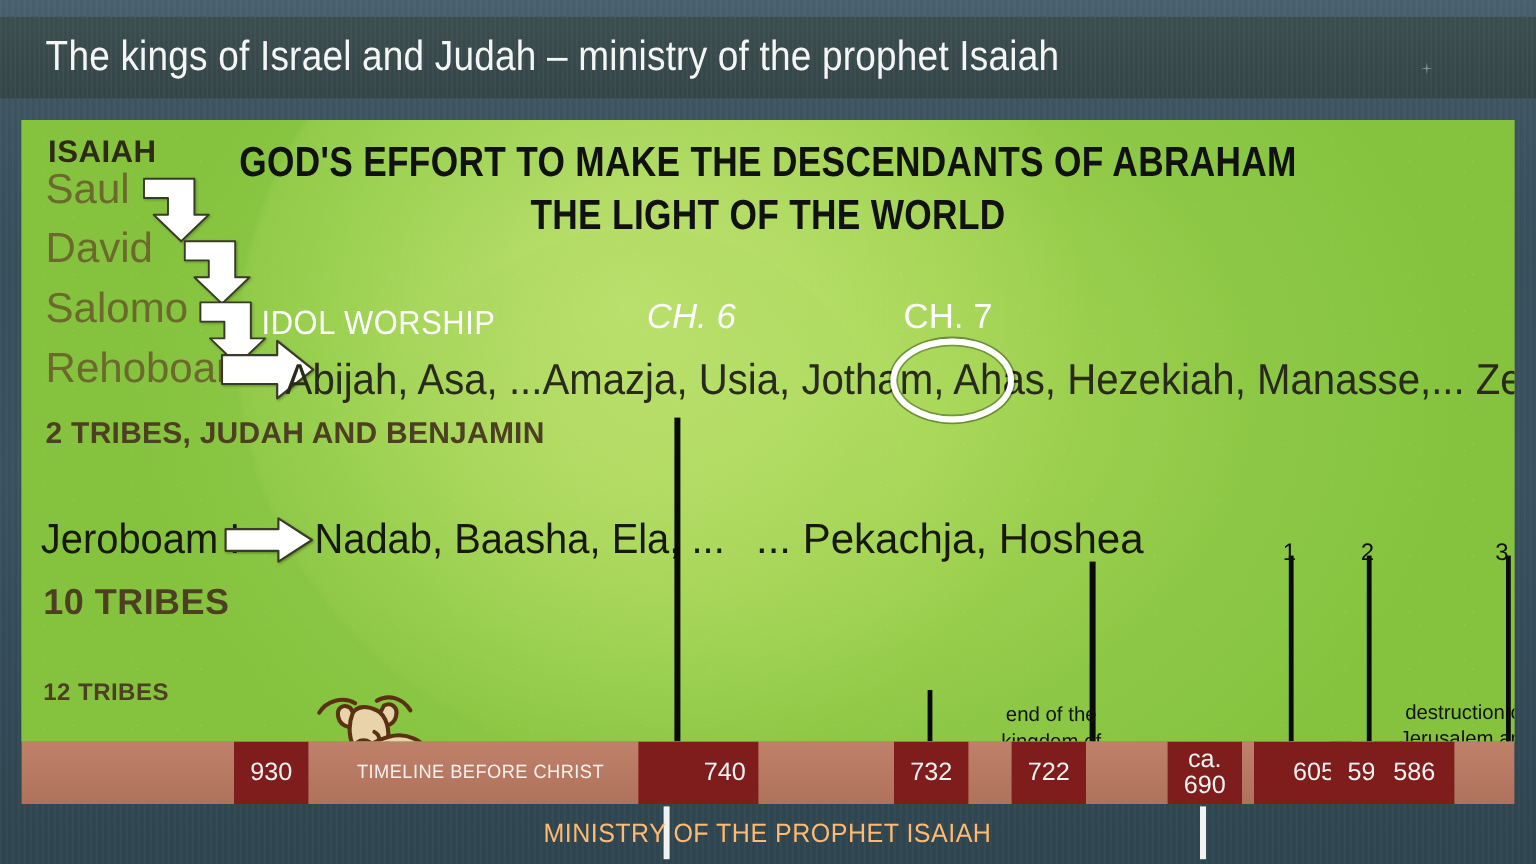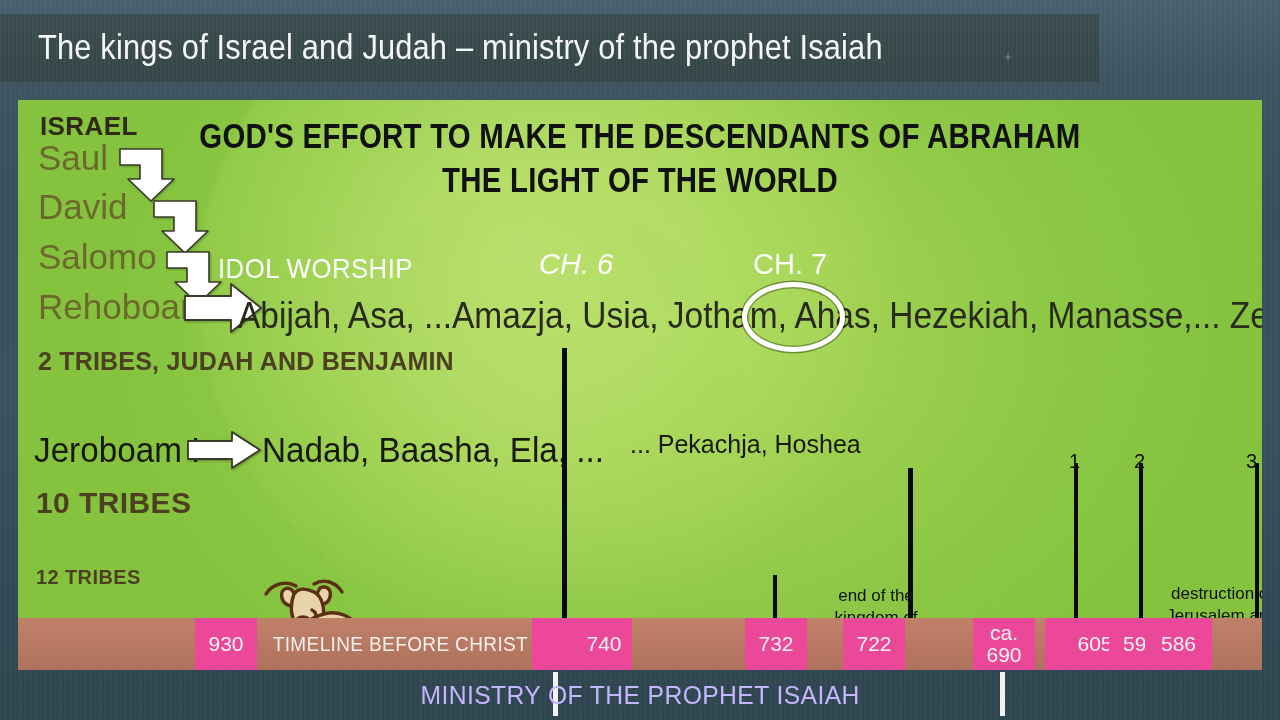--- a/index.html
+++ b/index.html
@@ -21,21 +21,21 @@
     background:repeating-linear-gradient(90deg,
       rgba(255,255,255,0.028) 0px,
       rgba(255,255,255,0.028) 1px,
       rgba(0,0,0,0.035) 2px,
       rgba(0,0,0,0.0) 5px);
     opacity:.9;
   }
 
   
   .title-band{
-    position:absolute;left:0;top:14px;width:1099px;height:68px;
+    position:absolute;left:0;top:14px;width:1280px;height:68px;
     background:linear-gradient(180deg,#3d4f52 0%,#3a4b4e 45%,#36474a 100%);
     box-shadow:0 0 0 0 rgba(0,0,0,0);
   }
   .title-band:before{
     content:"";position:absolute;inset:0;
     background:repeating-linear-gradient(90deg,
       rgba(255,255,255,0.022) 0 1px, rgba(0,0,0,0.03) 2px 4px);
   }
   .title-text{
     position:absolute;left:38px;top:50%;transform:translateY(-52%);
@@ -120,21 +120,21 @@
     position:absolute;left:20px;top:247px;
     font-size:25px;font-weight:700;color:#4d3f22;letter-spacing:.2px;white-space:nowrap;
   }
   .israel-line{
     position:absolute;left:16px;top:330px;
     font-size:35px;color:#18180f;white-space:nowrap;
   }
   .israel-line span{display:inline-block;transform:scaleX(.95);transform-origin:left center;}
   .israel-line2{
     position:absolute;left:612px;top:330px;
-    font-size:25px;color:#18180f;white-space:nowrap;
+    font-size:35px;color:#18180f;white-space:nowrap;
   }
   .tribes10{
     position:absolute;left:18px;top:386px;
     font-size:30px;font-weight:700;color:#4d3f22;letter-spacing:.4px;
   }
   .tribes12{
     position:absolute;left:18px;top:466px;
     font-size:20px;font-weight:700;color:#4d3f22;letter-spacing:.4px;
   }
 
@@ -174,37 +174,37 @@
   .timeline{
     position:absolute;left:18px;top:618px;width:1244px;height:52px;
     background:#bc7a62;
     overflow:hidden;
   }
   .timeline:before{
     content:"";position:absolute;inset:0;
     background:linear-gradient(180deg,rgba(255,255,255,.05),rgba(0,0,0,.07));
   }
   .tl-box{
-    position:absolute;top:0;height:52px;background:#ec4899;
+    position:absolute;top:0;height:52px;background:#7f1d1d;
     display:flex;align-items:center;justify-content:center;
     color:#f2f2f2;font-size:21px;line-height:22px;text-align:center;
   }
   .tl-label{
     position:absolute;top:0;height:52px;display:flex;align-items:center;justify-content:center;
-    color:#f7f1ee;font-size:20px;letter-spacing:.4px;white-space:nowrap;
+    color:#f7f1ee;font-size:16px;letter-spacing:.4px;white-space:nowrap;
   }
   .tl-label span{display:inline-block;transform:scaleX(.95);}
 
   
   .ministry{
     position:absolute;left:18px;top:670px;width:1244px;height:50px;
     display:flex;align-items:center;justify-content:center;
   }
   .ministry-text{
-    color:#c4b5fd;font-size:26px;letter-spacing:.4px;white-space:nowrap;
+    color:#fdba74;font-size:22px;letter-spacing:.4px;white-space:nowrap;
   }
   .ministry-text span{display:inline-block;transform:scaleX(.95);}
   .mtick{position:absolute;top:672px;width:5px;height:44px;background:#f2f3f1;}
 </style>
 </head>
 <body>
 
 <div class="slide">
 
   <div class="bg-base"></div>
@@ -220,21 +220,21 @@
   <div class="panel">
     <div class="panel-orb"></div>
     <div class="panel-orb2"></div>
     <div class="panel-speckle"></div>
 
     <div class="headline">
       <span>GOD'S EFFORT TO MAKE THE DESCENDANTS OF ABRAHAM</span>
       <span>THE LIGHT OF THE WORLD</span>
     </div>
 
-    <div class="israel-label">ISRAEL</div>
+    <div class="israel-label">ISAIAH</div>
     <div class="king-name kn1">Saul</div>
     <div class="king-name kn2">David</div>
     <div class="king-name kn3">Salomo</div>
     <div class="king-name kn4">Rehoboam</div>
 
     <svg class="bent-arrow ba1" width="62" height="58" viewBox="0 0 62 58">
       <path d="M2 4 H44 V34 H56 L33 56 L10 34 H22 V20 H2 Z" fill="#ffffff" stroke="#3a3a28" stroke-width="1.6" stroke-linejoin="round"></path>
     </svg>
     <svg class="bent-arrow ba2" width="62" height="58" viewBox="0 0 62 58">
       <path d="M2 4 H44 V34 H56 L33 56 L10 34 H22 V20 H2 Z" fill="#ffffff" stroke="#3a3a28" stroke-width="1.6" stroke-linejoin="round"></path>

